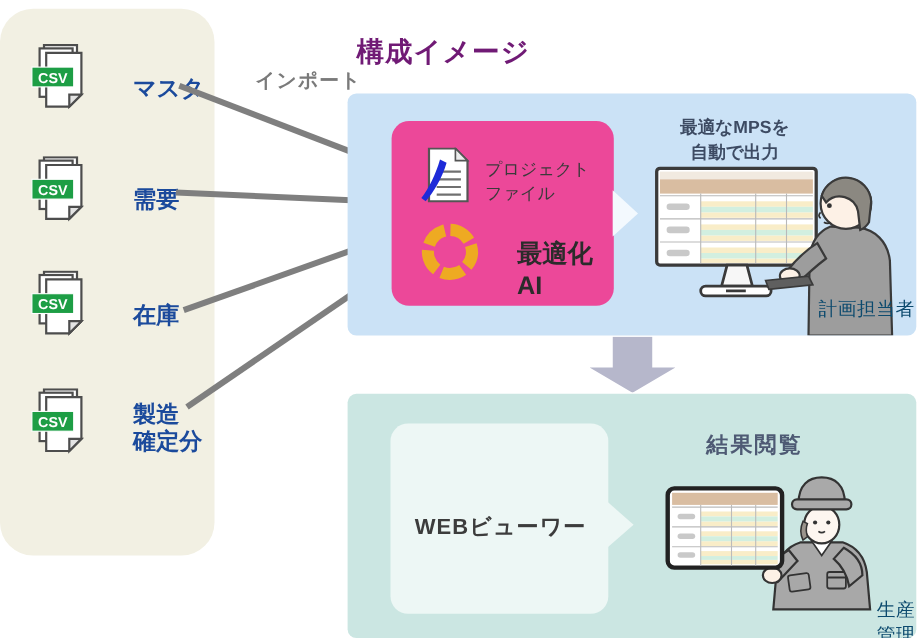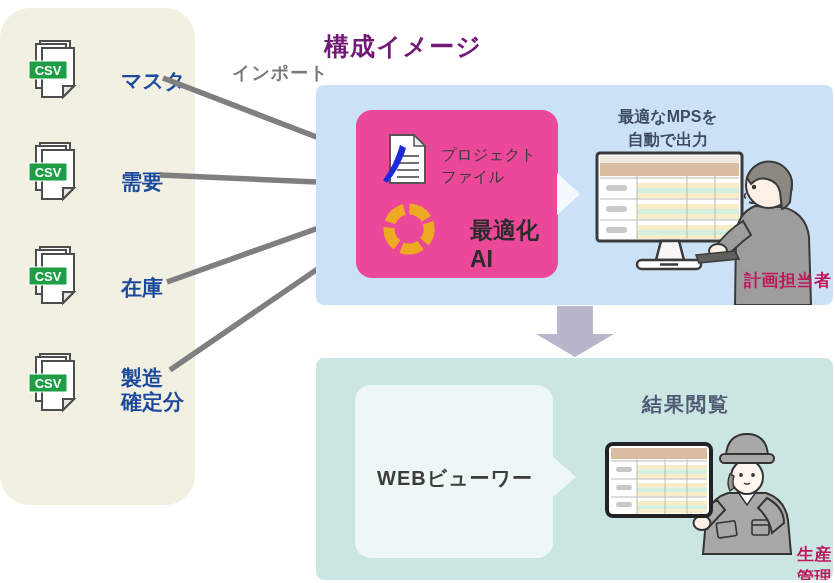--- a/index.html
+++ b/index.html
@@ -28,21 +28,21 @@
   .bubble1::after{content:'';position:absolute;right:-22px;top:63px;width:0;height:0;
     border-top:21px solid transparent;border-bottom:21px solid transparent;border-left:23px solid #f3f9fe;}
   .bubble2{left:39px;top:27px;width:198px;height:173px;background:#edf7f5;}
   .bubble2::after{content:'';position:absolute;right:-23px;top:71px;width:0;height:0;
     border-top:21px solid transparent;border-bottom:21px solid transparent;border-left:24px solid #edf7f5;}
 
   .pf-label{left:85px;top:34px;font-size:15.5px;line-height:22px;color:#3a3a3a;font-weight:500;}
   .ai-label{left:84px;top:105px;font-size:23px;font-weight:700;color:#2b2b2b;margin-left:30px;}
   .mps-caption{left:272px;top:20px;width:160px;text-align:center;font-size:16px;line-height:23px;
                font-weight:700;color:#3d4b63;}
-  .person-label{font-size:17px;font-weight:700;color:#be185d;letter-spacing:0.5px;padding-left:32px;}
+  .person-label{font-size:17px;font-weight:400;color:#0c4a6e;letter-spacing:0.5px;padding-left:32px;}
   .label-planner{left:396px;top:184px;}
   .label-manager{left:406px;top:185px;margin-left:43px;}
   .result-heading{left:326px;top:33px;font-size:20px;font-weight:800;color:#4e5a74;letter-spacing:2px;}
   .viewer-label{left:22px;top:80px;font-size:20px;font-weight:700;color:#3c3c3c;letter-spacing:1px;text-align:right;}
 
   
   .down-arrow{left:536px;top:306px;width:78px;height:51px;background:#b6b7cb;
     clip-path:polygon(27% 0,73% 0,73% 55%,100% 55%,50% 100%,0 55%,27% 55%);}
 </style>
 </head>

